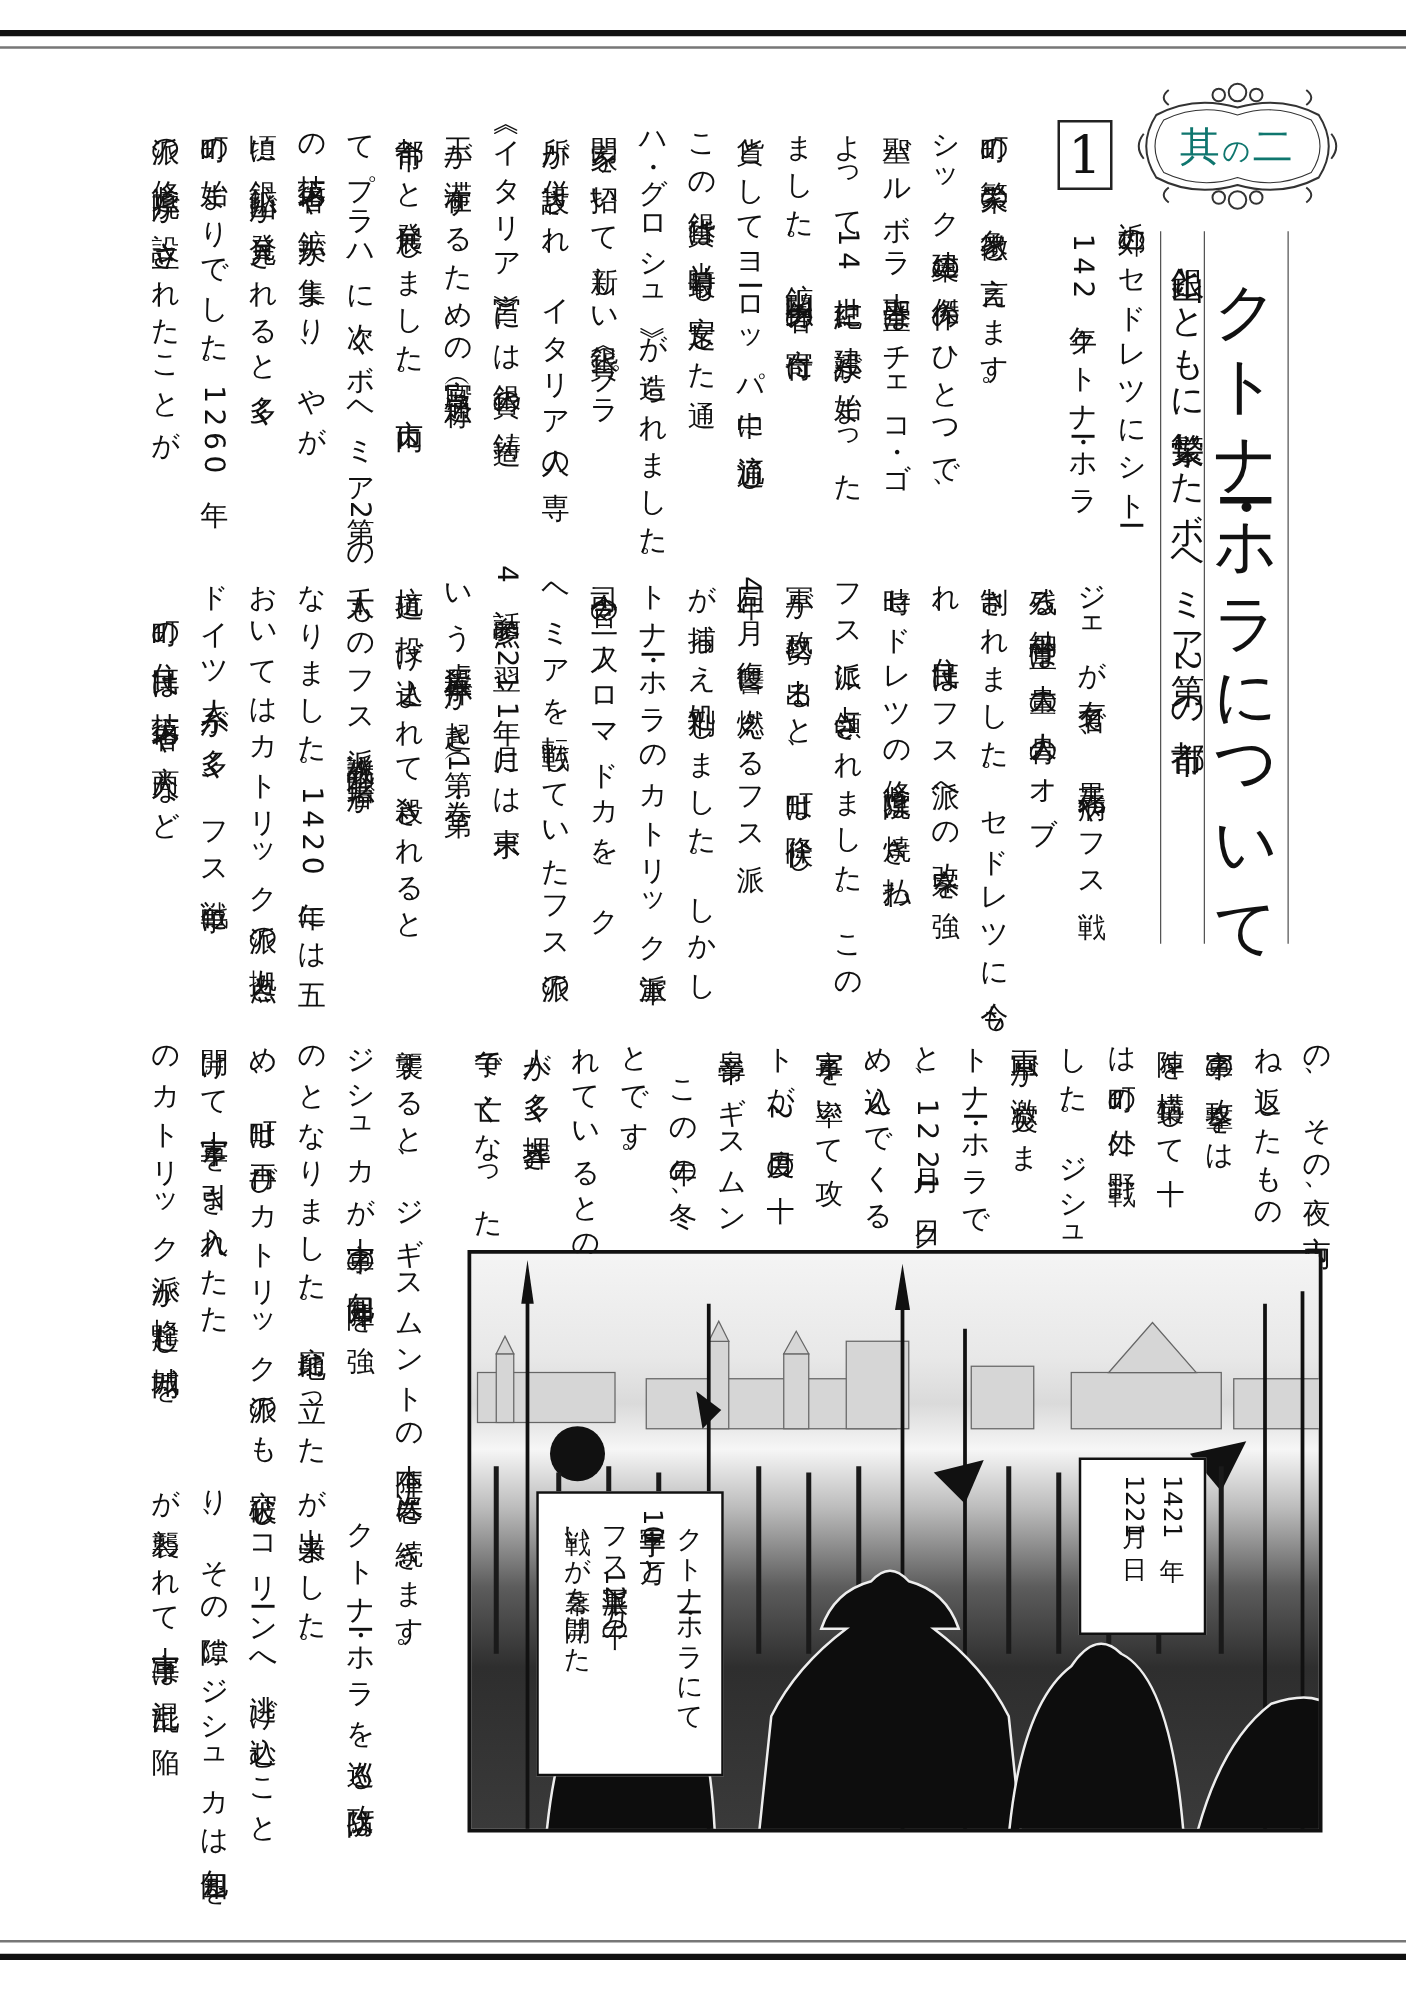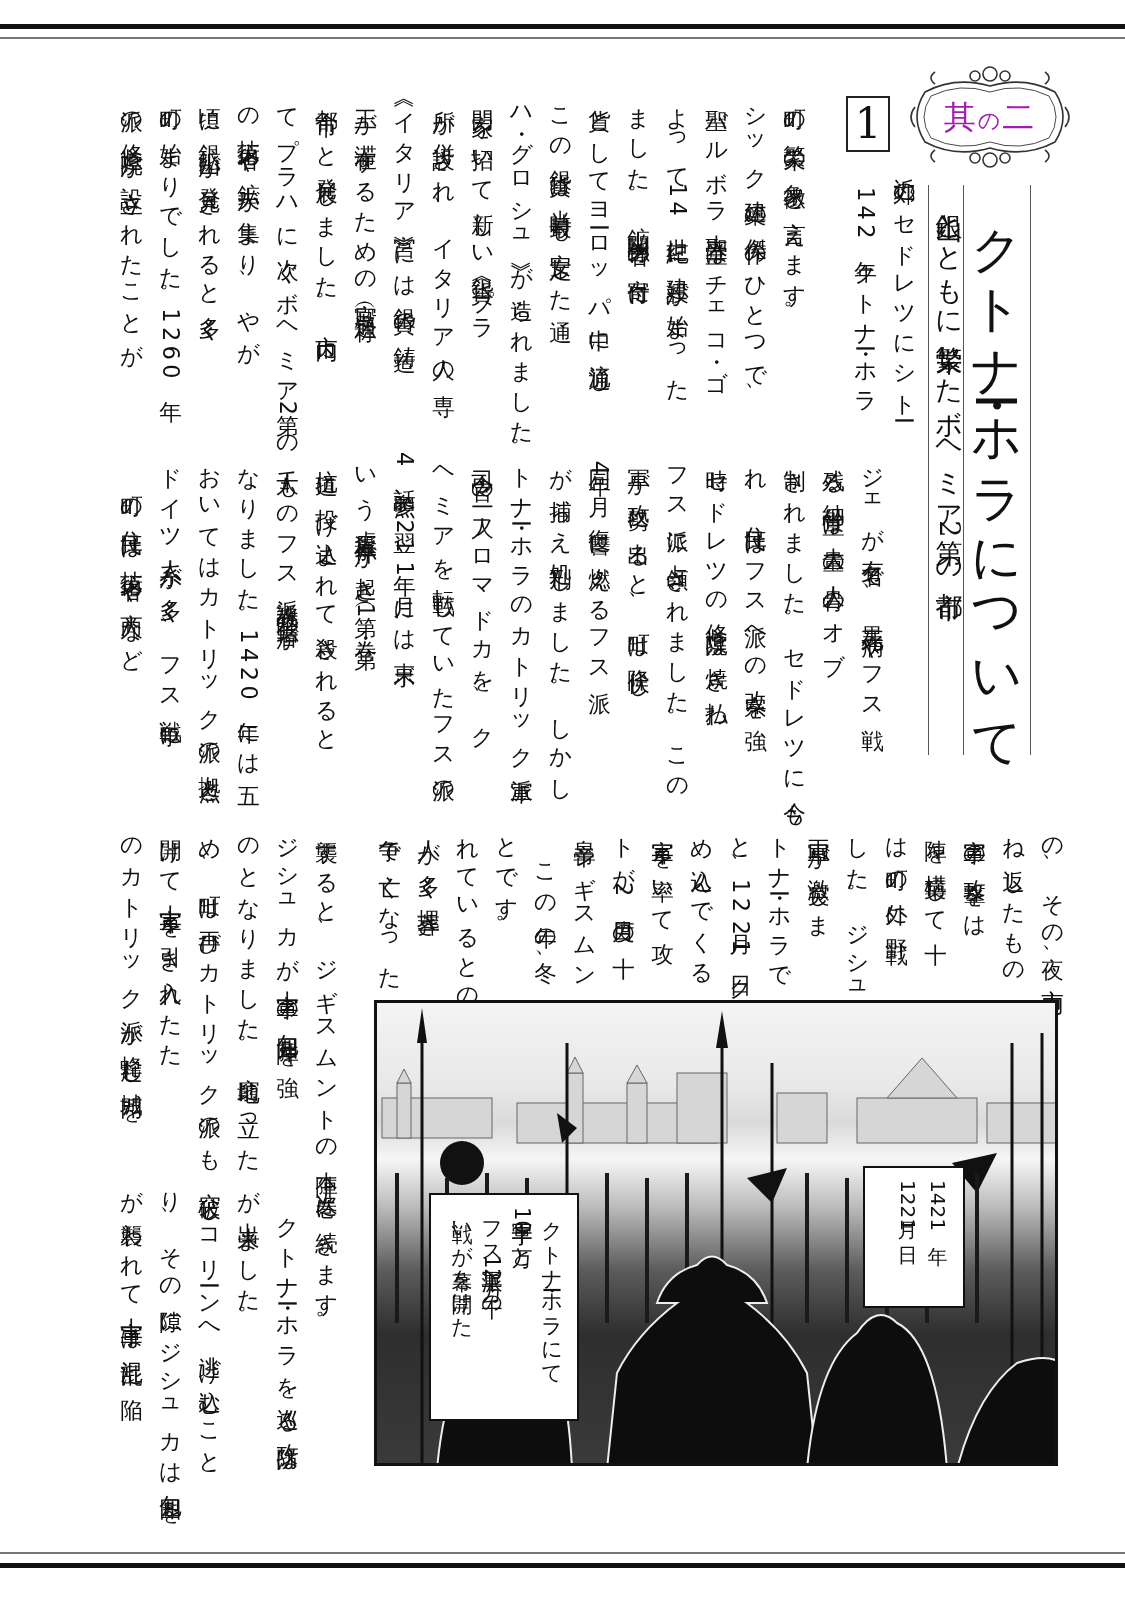--- a/index.html
+++ b/index.html
@@ -6,21 +6,21 @@
   body { width:1125px; height:1600px; position:relative; overflow:hidden; font-family:"DejaVu Sans", "Liberation Sans", sans-serif; color:#111; }
   .rule { position:absolute; left:0; width:1125px; }
   .rule-thick { height:5px; background:#111; }
   .rule-thin { height:2px; background:#777; }
 
   .vcol { position:absolute; writing-mode:vertical-rl; -webkit-writing-mode:vertical-rl; text-orientation:mixed; font-size:22.5px; line-height:39px; letter-spacing:4.4px; white-space:nowrap; }
   .vcol .col { display:block; }
 
   .ornament { position:absolute; left:905px; top:62px; width:170px; height:110px; }
   .ornament svg { position:absolute; left:0; top:0; }
-  .ornament-label { position:absolute; left:0; top:34px; width:170px; text-align:center; font-family:Liberation Serif, serif; font-size:32px; letter-spacing:2px; color:#a21caf; }
+  .ornament-label { position:absolute; left:0; top:34px; width:170px; text-align:center; font-family:Liberation Serif, serif; font-size:32px; letter-spacing:2px; color:#0f766e; }
   .ornament-label .small { font-size:22px; }
 
   .title-block { position:absolute; left:928px; top:185px; width:112px; height:570px; }
   .title-rule { position:absolute; top:0; width:1px; height:570px; background:#555; }
   .title-main { position:absolute; left:40px; top:8px; writing-mode:vertical-rl; font-family:"DejaVu Serif", "Liberation Serif", serif; font-size:50px; letter-spacing:4px; line-height:58px; color:#111; }
   .title-sub { position:absolute; left:6px; top:8px; writing-mode:vertical-rl; font-family:"DejaVu Serif", "Liberation Serif", serif; font-size:27px; letter-spacing:1.3px; line-height:30px; color:#111; }
 
   .section-box { position:absolute; left:846px; top:96px; width:40px; height:52px; border:2px solid #222; font-family:"DejaVu Serif", "Liberation Serif", serif; font-size:42px; line-height:52px; text-align:center; }
 
   .illustration { position:absolute; left:374px; top:1000px; width:684px; height:466px; border:3px solid #111; box-sizing:border-box; overflow:hidden;

